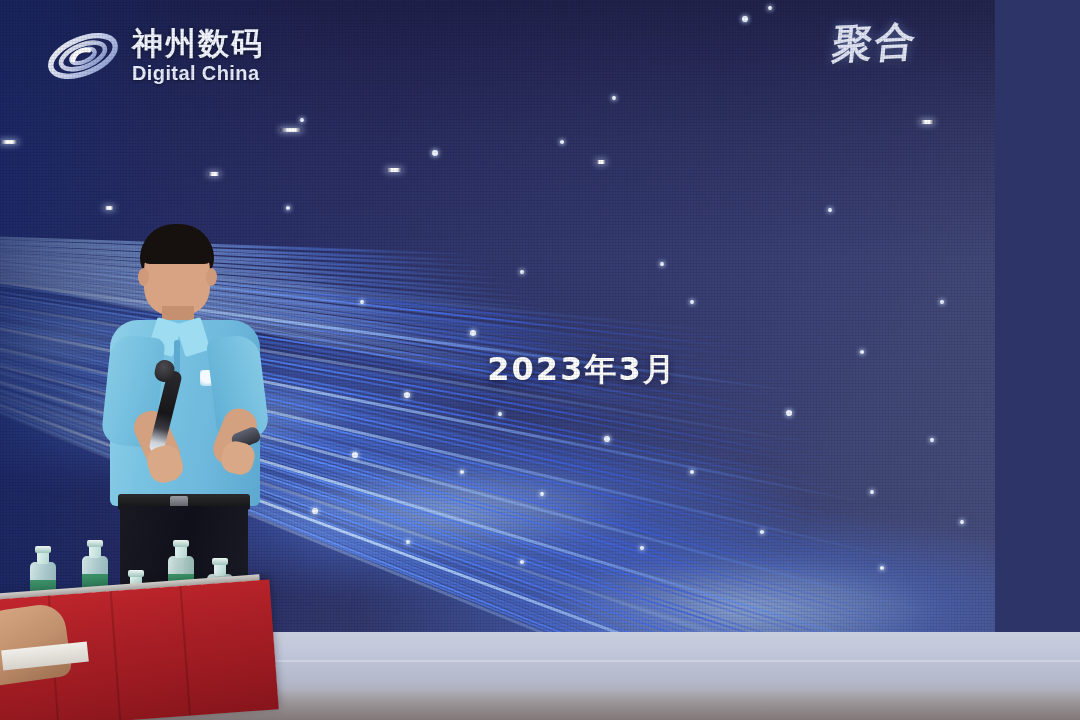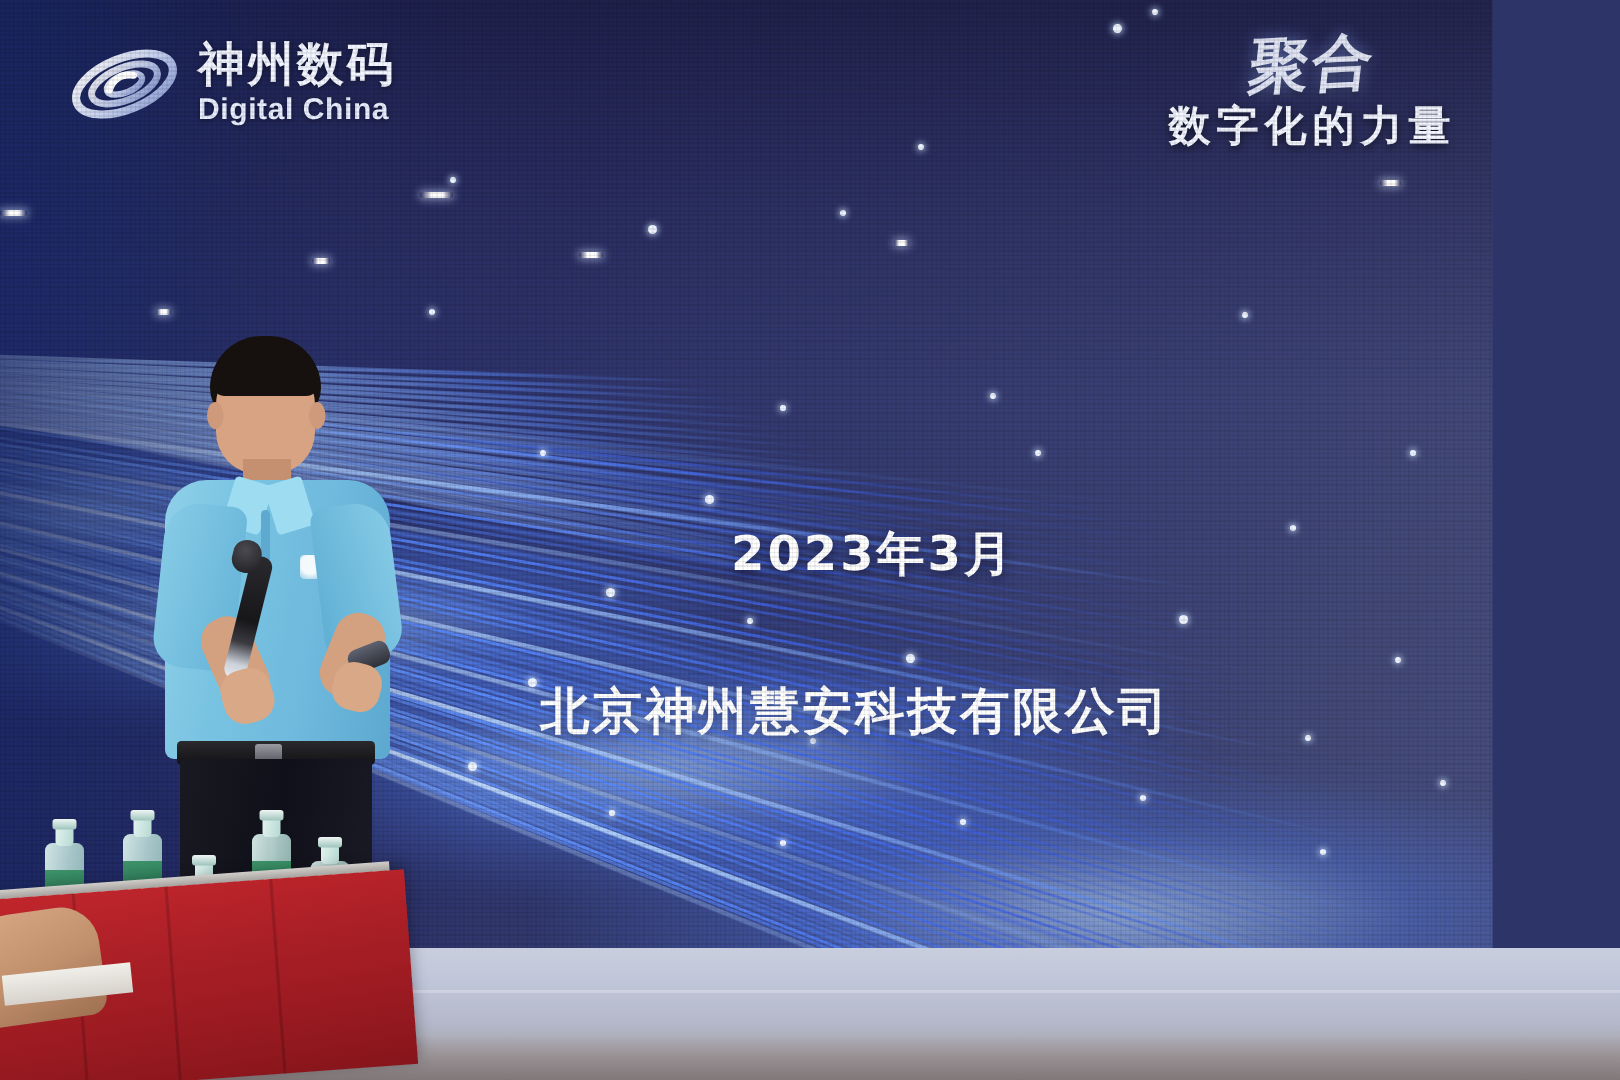--- a/index.html
+++ b/index.html
@@ -494,25 +494,23 @@
         </g>
       </svg>
       <div class="brand-text">
         <div class="brand-cn">神州数码</div>
         <div class="brand-en">Digital China</div>
       </div>
     </div>
 
     <div class="slogan">
       <div class="slogan-calli">聚合</div>
-      <div class="slogan-sub">数字化的力量</div>
     </div>
 
     <div class="slide-date">2023年3月</div>
-    <div class="slide-company">北京神州慧安科技有限公司</div>
   </div>
 
   <div class="floor"></div>
   <div class="floor-line"></div>
   <div class="floor-shadow"></div>
 
   <div class="speaker">
     <div class="sp-hair"></div>
     <div class="sp-head"></div>
     <div class="sp-hair2"></div>

